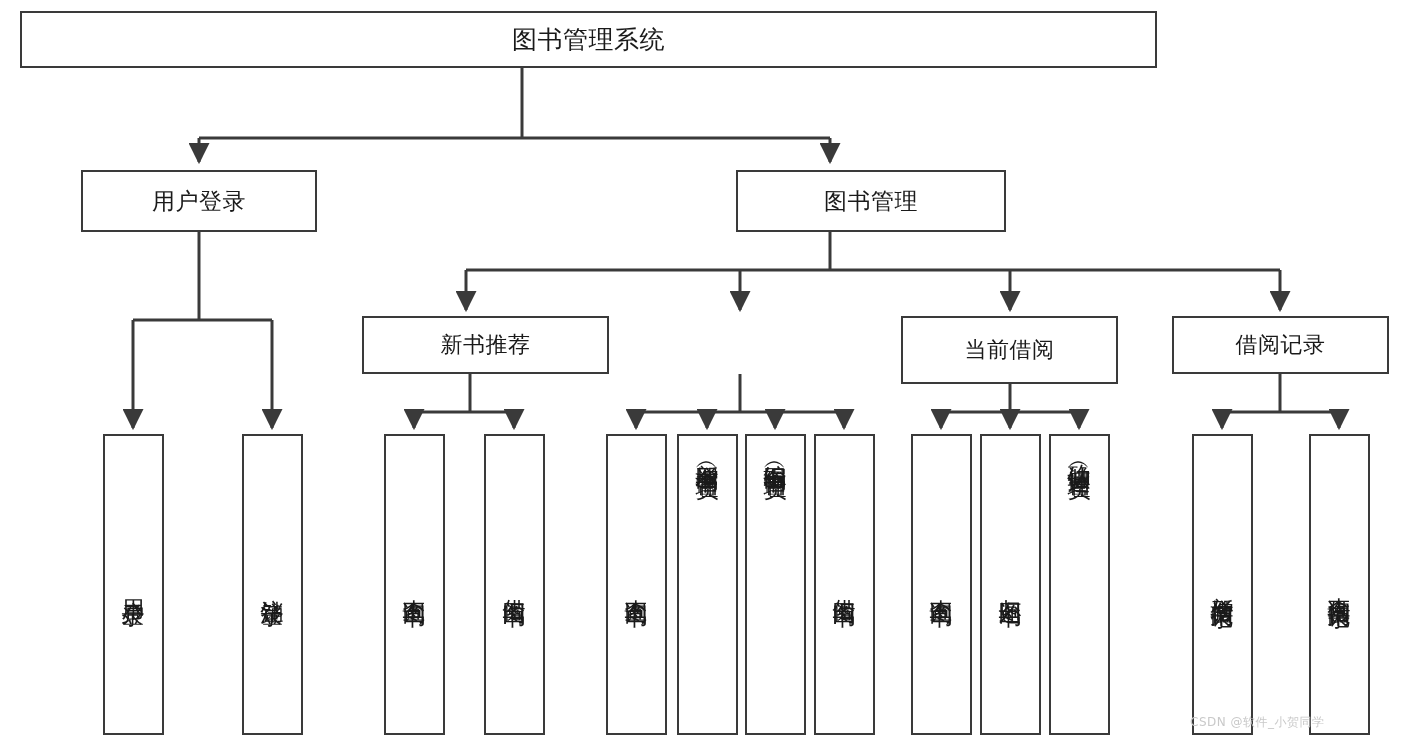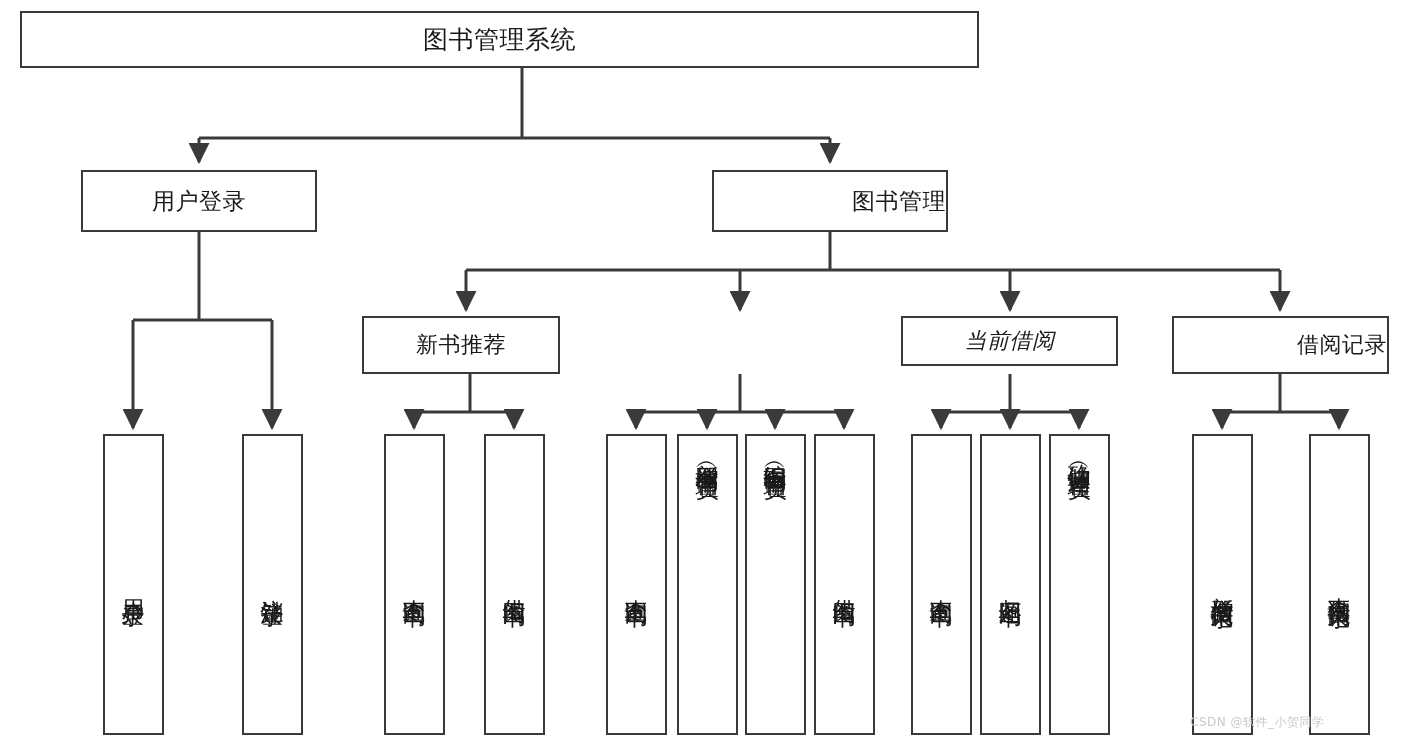--- a/index.html
+++ b/index.html
@@ -120,38 +120,38 @@
       <path d="M 1010 412 L 1010 428" marker-end="url(#arrow)"></path>
       <path d="M 1079 412 L 1079 428" marker-end="url(#arrow)"></path>
 
       <path d="M 1280 374 L 1280 412"></path>
       <path d="M 1222 412 L 1339 412"></path>
       <path d="M 1222 412 L 1222 428" marker-end="url(#arrow)"></path>
       <path d="M 1339 412 L 1339 428" marker-end="url(#arrow)"></path>
     </g>
   </svg>
 
-  <div class="node level0" style="left:20px; top:11px; width:959px; height:57px;">
+  <div class="node level0" style="left:20px; top:11px; width:1137px; height:57px;">
     <span class="node-label">图书管理系统</span>
   </div>
 
   <div class="node level1" style="left:81px; top:170px; width:236px; height:62px;">
     <span class="node-label">用户登录</span>
   </div>
-  <div class="node level1" style="left:712px; top:170px; width:236px; height:62px;justify-content:flex-end;">
+  <div class="node level1" style="left:736px; top:170px; width:270px; height:62px;">
     <span class="node-label">图书管理</span>
   </div>
 
-  <div class="node level2" style="left:362px; top:316px; width:198px; height:58px;">
+  <div class="node level2" style="left:362px; top:316px; width:247px; height:58px;">
     <span class="node-label">新书推荐</span>
   </div>
-  <div class="node level2" style="left:901px; top:316px; width:217px; height:50px;font-style:italic;">
+  <div class="node level2" style="left:901px; top:316px; width:217px; height:68px;">
     <span class="node-label">当前借阅</span>
   </div>
-  <div class="node level2" style="left:1172px; top:316px; width:217px; height:58px;justify-content:flex-end;">
+  <div class="node level2" style="left:1172px; top:316px; width:217px; height:58px;">
     <span class="node-label">借阅记录</span>
   </div>
 
   <div class="node leaf short-text" style="left:103px; top:434px; width:61px; height:301px;">
     <span class="node-label">用户登录</span>
   </div>
   <div class="node leaf short-text" style="left:242px; top:434px; width:61px; height:301px;">
     <span class="node-label">注销登录</span>
   </div>
 

